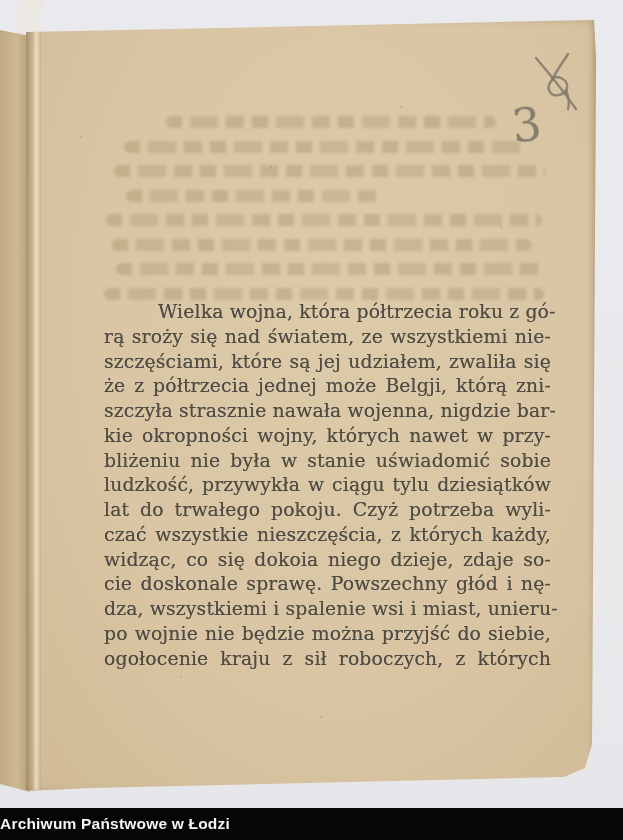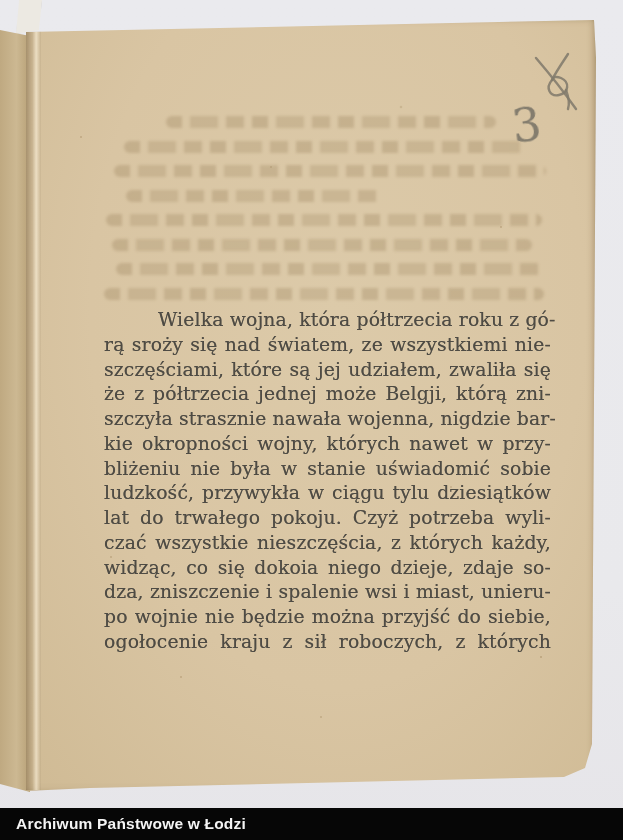--- a/index.html
+++ b/index.html
@@ -60,35 +60,35 @@
   .pencil-three{
     position:absolute;left:492px;top:86px;
     font-family:"DejaVu Serif", serif;font-size:46px;font-weight:400;
     color:#847d6e;transform:rotate(-7deg);filter:blur(.3px);
     line-height:1;user-select:none;
   }
   .pencil-cross{position:absolute;left:510px;top:34px;}
   .pencil-cross path{stroke:#827b6c;stroke-width:2.4;fill:none;stroke-linecap:round;opacity:.88;}
   
   .textblock{
-    position:absolute;left:84px;top:292px;width:447px;
+    position:absolute;left:84px;top:284px;width:447px;
     color:#4e4b44;font-size:18.8px;line-height:24.75px;
     letter-spacing:.15px;
     text-shadow:0 0 .5px rgba(78,75,68,.65);
   }
   .line{text-align:justify;text-align-last:justify;white-space:nowrap;}
   .line.indent{padding-left:54px;}
   
   .watermark-bar{
     position:absolute;left:0;top:808px;width:623px;height:32px;
     background:#060606;display:flex;align-items:center;
   }
   .watermark-label{
     font-family:"Liberation Sans", sans-serif;font-weight:bold;
-    font-size:15.5px;color:#f4f4f4;padding-left:16px;letter-spacing:.2px;
+    font-size:15.5px;color:#f4f4f4;padding-left:0;letter-spacing:.2px;
   }
 </style>
 </head>
 <body>
 
 <div class="scene">
 
   <div class="paper-fragment"></div>
 
   <div class="under-strip"></div>
@@ -122,21 +122,22 @@
       <div class="line">rą sroży się nad światem, ze wszystkiemi nie-</div>
       <div class="line">szczęściami, które są jej udziałem, zwaliła się</div>
       <div class="line">że z półtrzecia jednej może Belgji, którą zni-</div>
       <div class="line">szczyła strasznie nawała wojenna, nigdzie bar-</div>
       <div class="line">kie okropności wojny, których nawet w przy-</div>
       <div class="line">bliżeniu nie była w stanie uświadomić sobie</div>
       <div class="line">ludzkość, przywykła w ciągu tylu dziesiątków</div>
       <div class="line">lat do trwałego pokoju. Czyż potrzeba wyli-</div>
       <div class="line">czać wszystkie nieszczęścia, z których każdy,</div>
       <div class="line">widząc, co się dokoia niego dzieje, zdaje so-</div>
-      <div class="line">dza, zniszczenie i spalenie wsi i miast, unieru-</div>
+      <div class="line">cie doskonale sprawę. Powszechny głód i nę-</div>
+      <div class="line">dza, wszystkiemi i spalenie wsi i miast, unieru-</div>
       <div class="line">po wojnie nie będzie można przyjść do siebie,</div>
       <div class="line">ogołocenie kraju z sił roboczych, z których</div>
     </div>
   </div>
 
   <div class="watermark-bar">
     <span class="watermark-label">Archiwum Państwowe w Łodzi</span>
   </div>
 
 </div>

